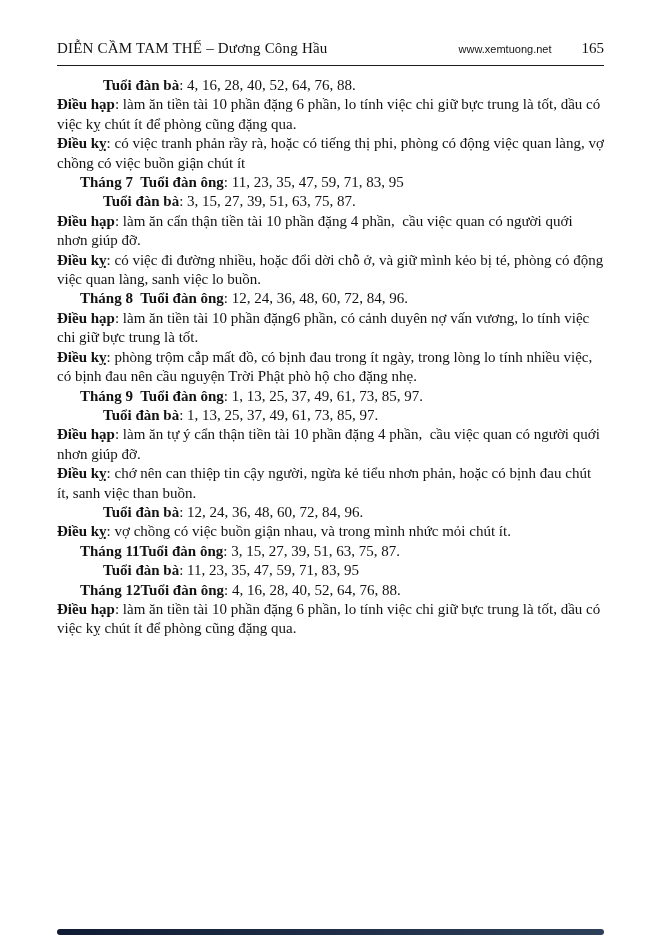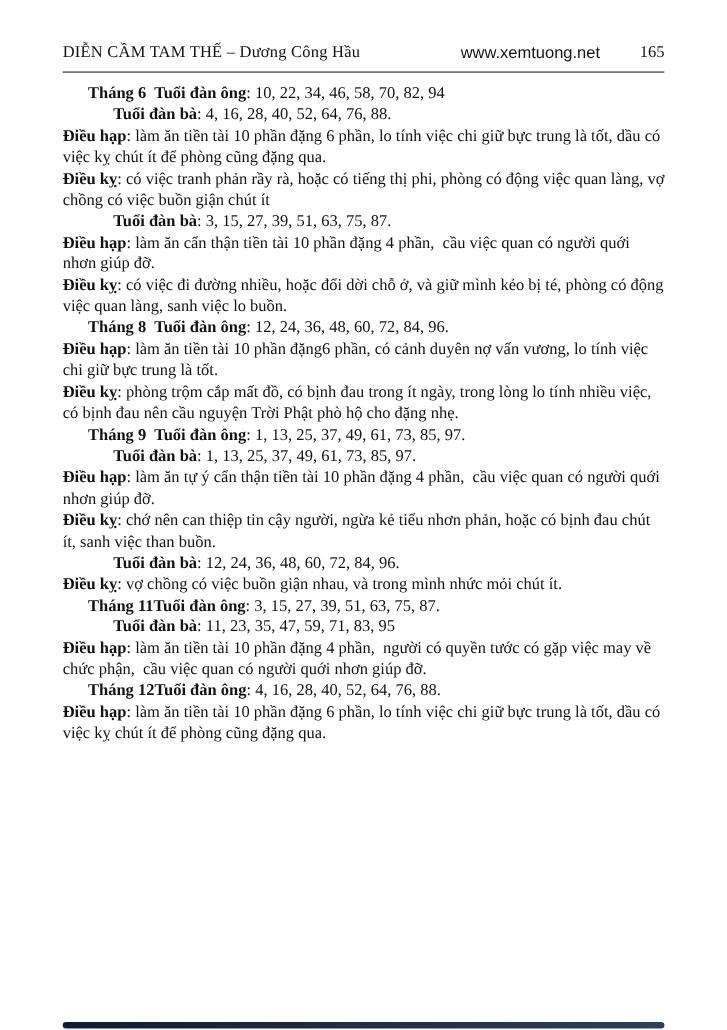--- a/index.html
+++ b/index.html
@@ -8,25 +8,25 @@
     background:#ffffff;
     font-family:"Liberation Serif", serif;
     color:#121212;
     overflow:hidden;
   }
   .page { position:relative; width:661px; height:936px; background:#ffffff; }
 
   .header {
     position:absolute; top:40px; left:57px; width:547px;
     display:flex; align-items:center;
-    font-size:15px; white-space:pre;
+    font-size:15px; white-space:pre;gap:12px;
   }
   .h-title { flex:1; letter-spacing:0.2px; }
-  .h-site { font-family:"Liberation Sans", sans-serif; font-size:15px; }
-  .h-page { margin-left:36px; }
+  .h-site { font-family:"Liberation Sans", sans-serif; font-size:11px; }
+  .h-page { margin-left:18px; }
 
   .rule {
     position:absolute; top:65px; left:57px; width:547px;
     border:none; border-top:1.6px solid #1c1c1c; margin:0;
   }
 
   .content {
     position:absolute; top:76px; left:57px; width:548px;
     font-size:15px; line-height:19.4px;
   }
@@ -50,27 +50,27 @@
     <span class="h-title">DIỄN CẦM TAM THẾ – Dương Công Hầu</span>
     <span class="h-site">www.xemtuong.net</span>
     <span class="h-page">165</span>
   </div>
 
   <hr class="rule">
 
   <div class="content">
 
     <div class="sec">
-      <p class="ln ind-month"><b class="bld">Tháng 6  Tuổi đàn ông</b><span>: </span><span>10, 22, 34, 46, 58, 70, 82, 94</span></p>
       <p class="ln ind-women"><b class="bld">Tuổi đàn bà</b><span>: </span><span>4, 16, 28, 40, 52, 64, 76, 88.</span></p>
       <p class="ln"><b class="bld">Điều hạp</b><span>: </span><span>làm ăn tiền tài 10 phần đặng 6 phần, lo tính việc chi giữ bực trung là tốt, dầu có việc kỵ chút ít để phòng cũng đặng qua.</span></p>
       <p class="ln"><b class="bld">Điều kỵ</b><span>: </span><span>có việc tranh phản rầy rà, hoặc có tiếng thị phi, phòng có động việc quan làng, vợ chồng có việc buồn giận chút ít</span></p>
     </div>
 
     <div class="sec">
+      <p class="ln ind-month"><b class="bld">Tháng 7  Tuổi đàn ông</b><span>: </span><span>11, 23, 35, 47, 59, 71, 83, 95</span></p>
       <p class="ln ind-women"><b class="bld">Tuổi đàn bà</b><span>: </span><span>3, 15, 27, 39, 51, 63, 75, 87.</span></p>
       <p class="ln"><b class="bld">Điều hạp</b><span>: </span><span>làm ăn cẩn thận tiền tài 10 phần đặng 4 phần,  cầu việc quan có người quới nhơn giúp đỡ.</span></p>
       <p class="ln"><b class="bld">Điều kỵ</b><span>: </span><span>có việc đi đường nhiều, hoặc đổi dời chỗ ở, và giữ mình kẻo bị té, phòng có động việc quan làng, sanh việc lo buồn.</span></p>
     </div>
 
     <div class="sec">
       <p class="ln ind-month"><b class="bld">Tháng 8  Tuổi đàn ông</b><span>: </span><span>12, 24, 36, 48, 60, 72, 84, 96.</span></p>
       <p class="ln"><b class="bld">Điều hạp</b><span>: </span><span>làm ăn tiền tài 10 phần đặng6 phần, có cảnh duyên nợ vấn vương, lo tính việc chi giữ bực trung là tốt.</span></p>
       <p class="ln"><b class="bld">Điều kỵ</b><span>: </span><span>phòng trộm cắp mất đồ, có bịnh đau trong ít ngày, trong lòng lo tính nhiều việc, có bịnh đau nên cầu nguyện Trời Phật phò hộ cho đặng nhẹ.</span></p>
     </div>
@@ -83,21 +83,20 @@
     </div>
 
     <div class="sec">
       <p class="ln ind-women"><b class="bld">Tuổi đàn bà</b><span>: </span><span>12, 24, 36, 48, 60, 72, 84, 96.</span></p>
       <p class="ln"><b class="bld">Điều kỵ</b><span>: </span><span>vợ chồng có việc buồn giận nhau, và trong mình nhức mỏi chút ít.</span></p>
     </div>
 
     <div class="sec">
       <p class="ln ind-month"><b class="bld">Tháng 11Tuổi đàn ông</b><span>: </span><span>3, 15, 27, 39, 51, 63, 75, 87.</span></p>
       <p class="ln ind-women"><b class="bld">Tuổi đàn bà</b><span>: </span><span>11, 23, 35, 47, 59, 71, 83, 95</span></p>
-      <p class="ln"><b class="bld">Điều hạp</b><span>: </span><span>làm ăn tiền tài 10 phần đặng 4 phần,  người có quyền tước có gặp việc may về chức phận,  cầu việc quan có người quới nhơn giúp đỡ.</span></p>
     </div>
 
     <div class="sec">
       <p class="ln ind-month"><b class="bld">Tháng 12Tuổi đàn ông</b><span>: </span><span>4, 16, 28, 40, 52, 64, 76, 88.</span></p>
       <p class="ln"><b class="bld">Điều hạp</b><span>: </span><span>làm ăn tiền tài 10 phần đặng 6 phần, lo tính việc chi giữ bực trung là tốt, dầu có việc kỵ chút ít để phòng cũng đặng qua.</span></p>
     </div>
 
   </div>
 
   <div class="footer-bar"></div>

